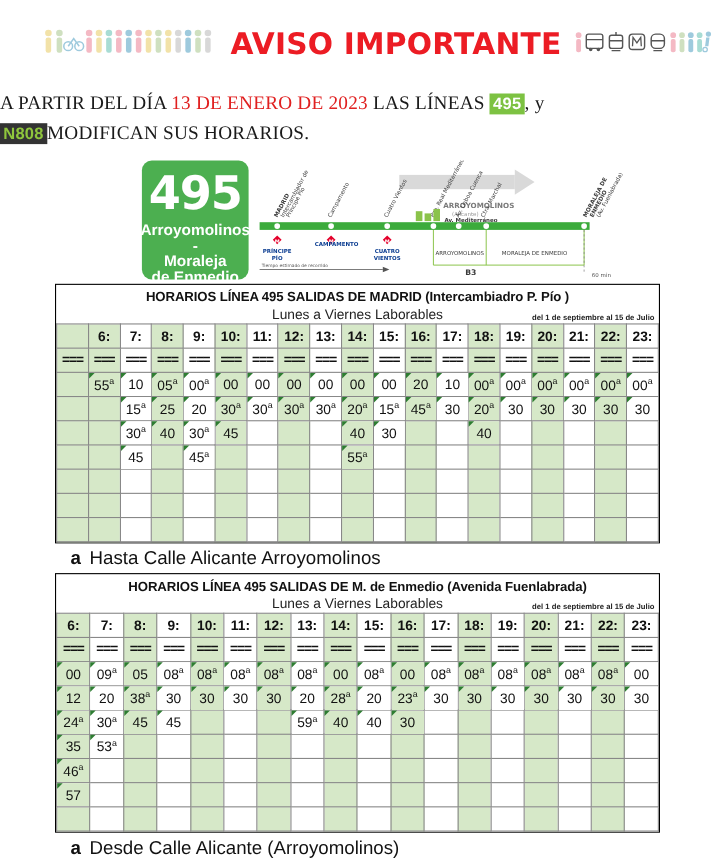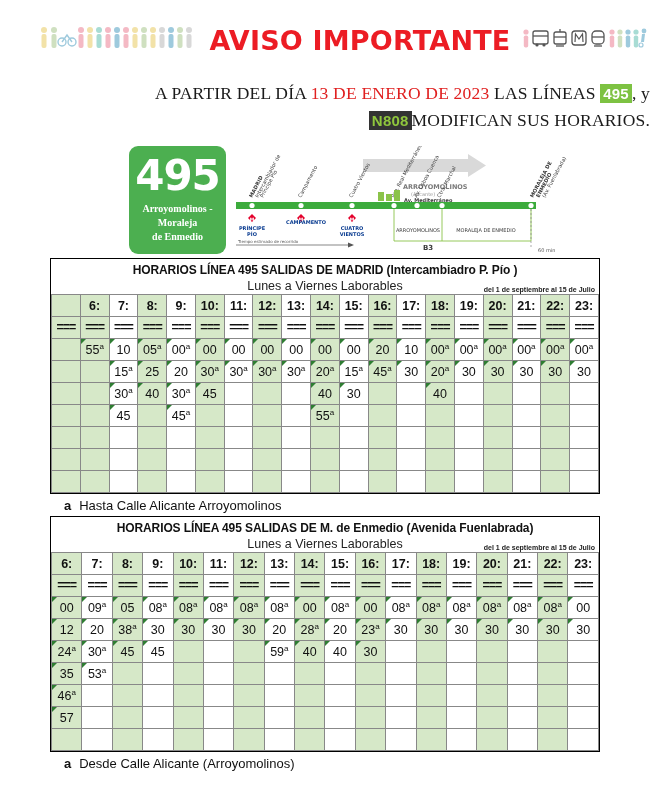--- a/index.html
+++ b/index.html
@@ -16,21 +16,21 @@
   }
   .banner-title{
     font-family:"DejaVu Sans",sans-serif;
     font-weight:bold;font-size:27px;letter-spacing:.2px;
     color:#ec1c24;margin:0 9px;white-space:nowrap;
   }
 
   
   .notice{
     font-family:"Liberation Serif",serif;
-    font-size:17.5px;text-align:right;color:#1a1a1a;
+    font-size:17.5px;text-align:left;color:#1a1a1a;
     margin-top:22px;line-height:1.55;letter-spacing:.2px;
   }
   .notice .red{color:#e02020;}
   .chip495{
     background:#7dc242;color:#ffffff;font-family:"Liberation Sans",sans-serif;
     font-weight:bold;font-size:15px;padding:1px 3px;
   }
   .chipN808{
     background:#333333;color:#8fc63d;font-family:"Liberation Sans",sans-serif;
     font-weight:bold;font-size:15px;padding:1px 3px;
@@ -41,22 +41,22 @@
   .logo-box{
     position:absolute;left:129px;top:0;width:97px;height:108px;
     background:#4caf50;border-radius:9px;color:#fff;text-align:center;
     display:flex;flex-direction:column;align-items:center;justify-content:flex-start;
   }
   .logo-num{
     font-family:"DejaVu Sans",sans-serif;font-weight:bold;
     font-size:42px;line-height:48px;margin-top:6px;letter-spacing:-1px;
   }
   .logo-sub{
-    font-family:Liberation Serif, serif;font-weight:bold;
-    font-size:10px;line-height:14px;margin-top:2px;
+    font-family:Liberation Sans, sans-serif;font-weight:bold;
+    font-size:14px;line-height:14px;margin-top:2px;
   }
   .diagram{position:absolute;left:228px;top:0;width:380px;height:112px;}
   .diagram svg{display:block;}
 
   
   .ttwrap{margin:0 50px;}
   .tt{
     border:1.6px solid #000;background:#fff;box-sizing:border-box;
   }
   .tt-title{
@@ -83,21 +83,21 @@
   td.shade{background:#d6e8c8;}
   td.plain{background:#ffffff;}
   td.blank{background:#d6e8c8;}
   .sup{font-size:8px;vertical-align:super;}
   td.mark{position:relative;}
   td.mark::before{
     content:"";position:absolute;left:0;top:0;
     border-top:5px solid #2e7d32;border-right:5px solid transparent;
   }
   .foot{
-    font-size:13px;margin:4px 0 3px 14px;color:#111;
+    font-size:17px;margin:4px 0 3px 14px;color:#111;
   }
   .foot .fa{font-weight:bold;margin-right:8px;}
 </style>
 </head>
 <body>
 
 <div class="banner">
   <span>
     <svg width="160" height="26" viewBox="0 0 160 26">
       <g fill="#f2e2a8">

